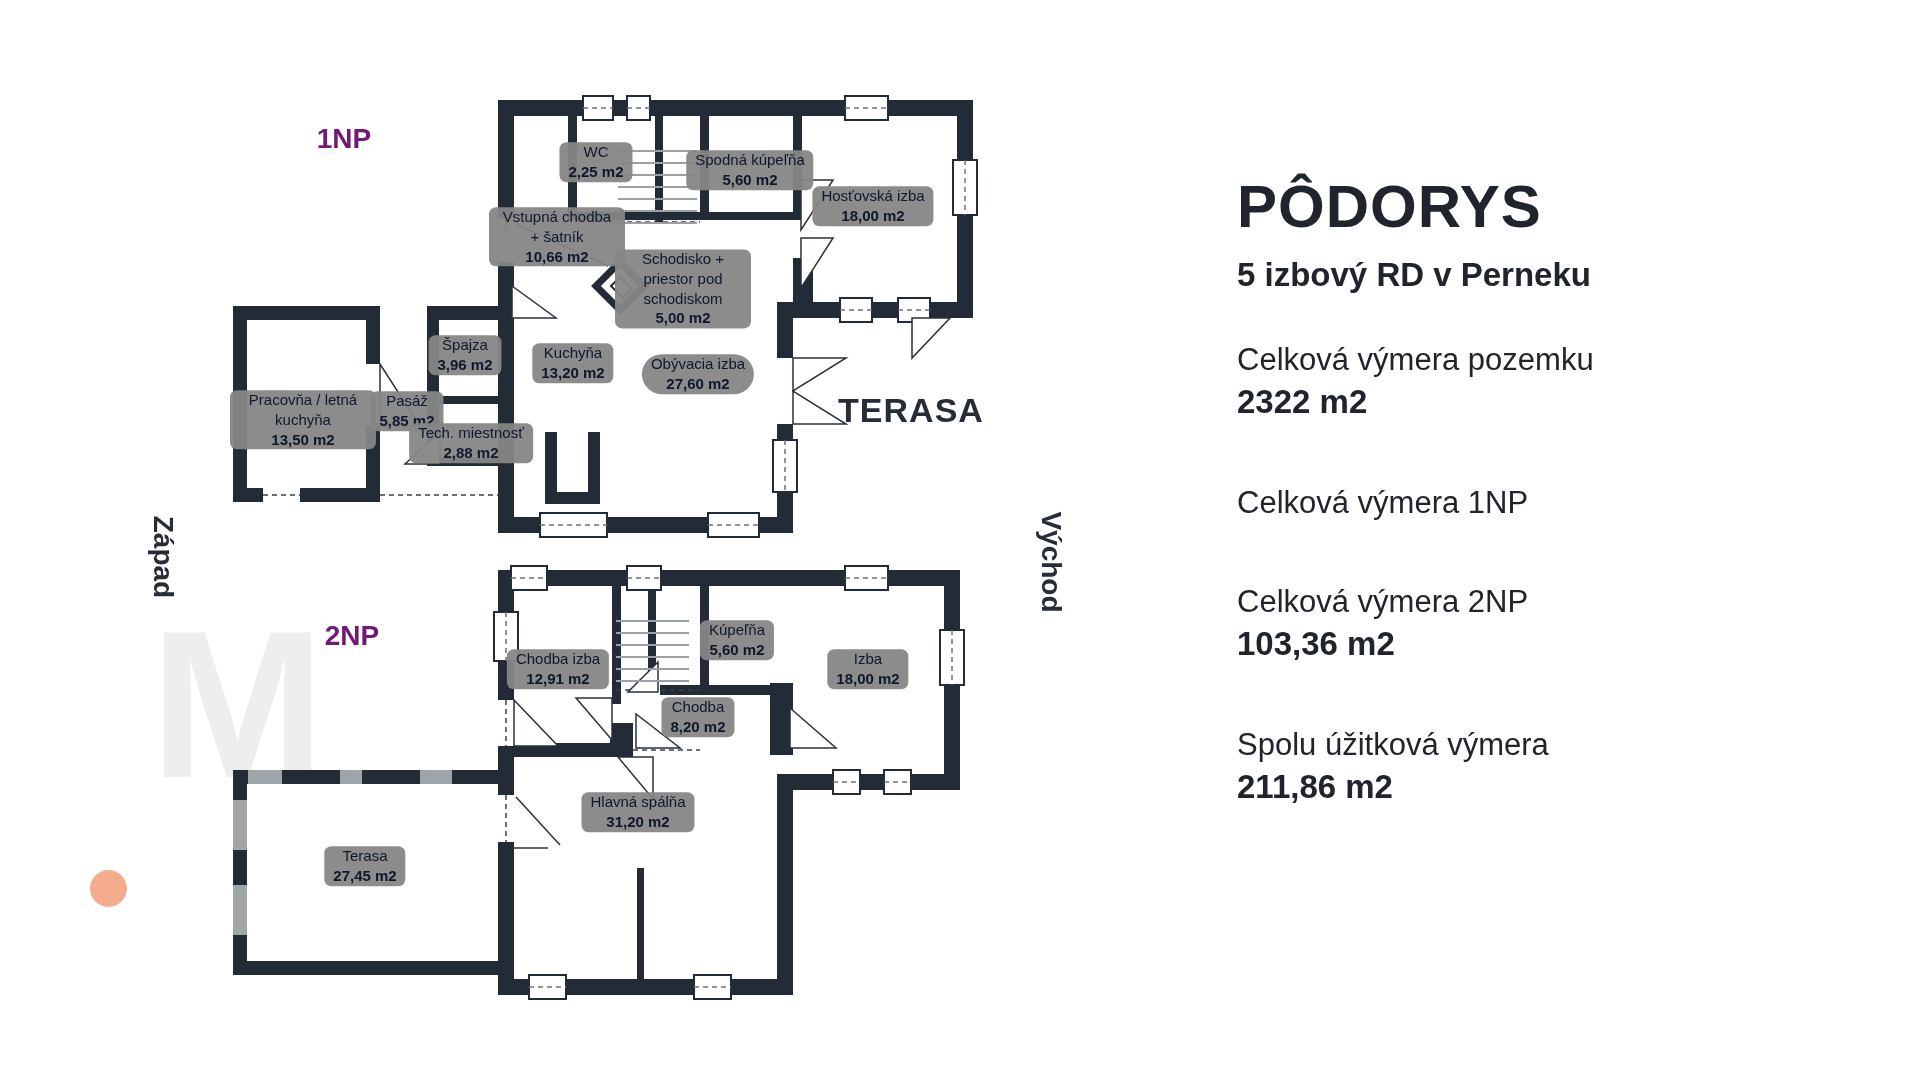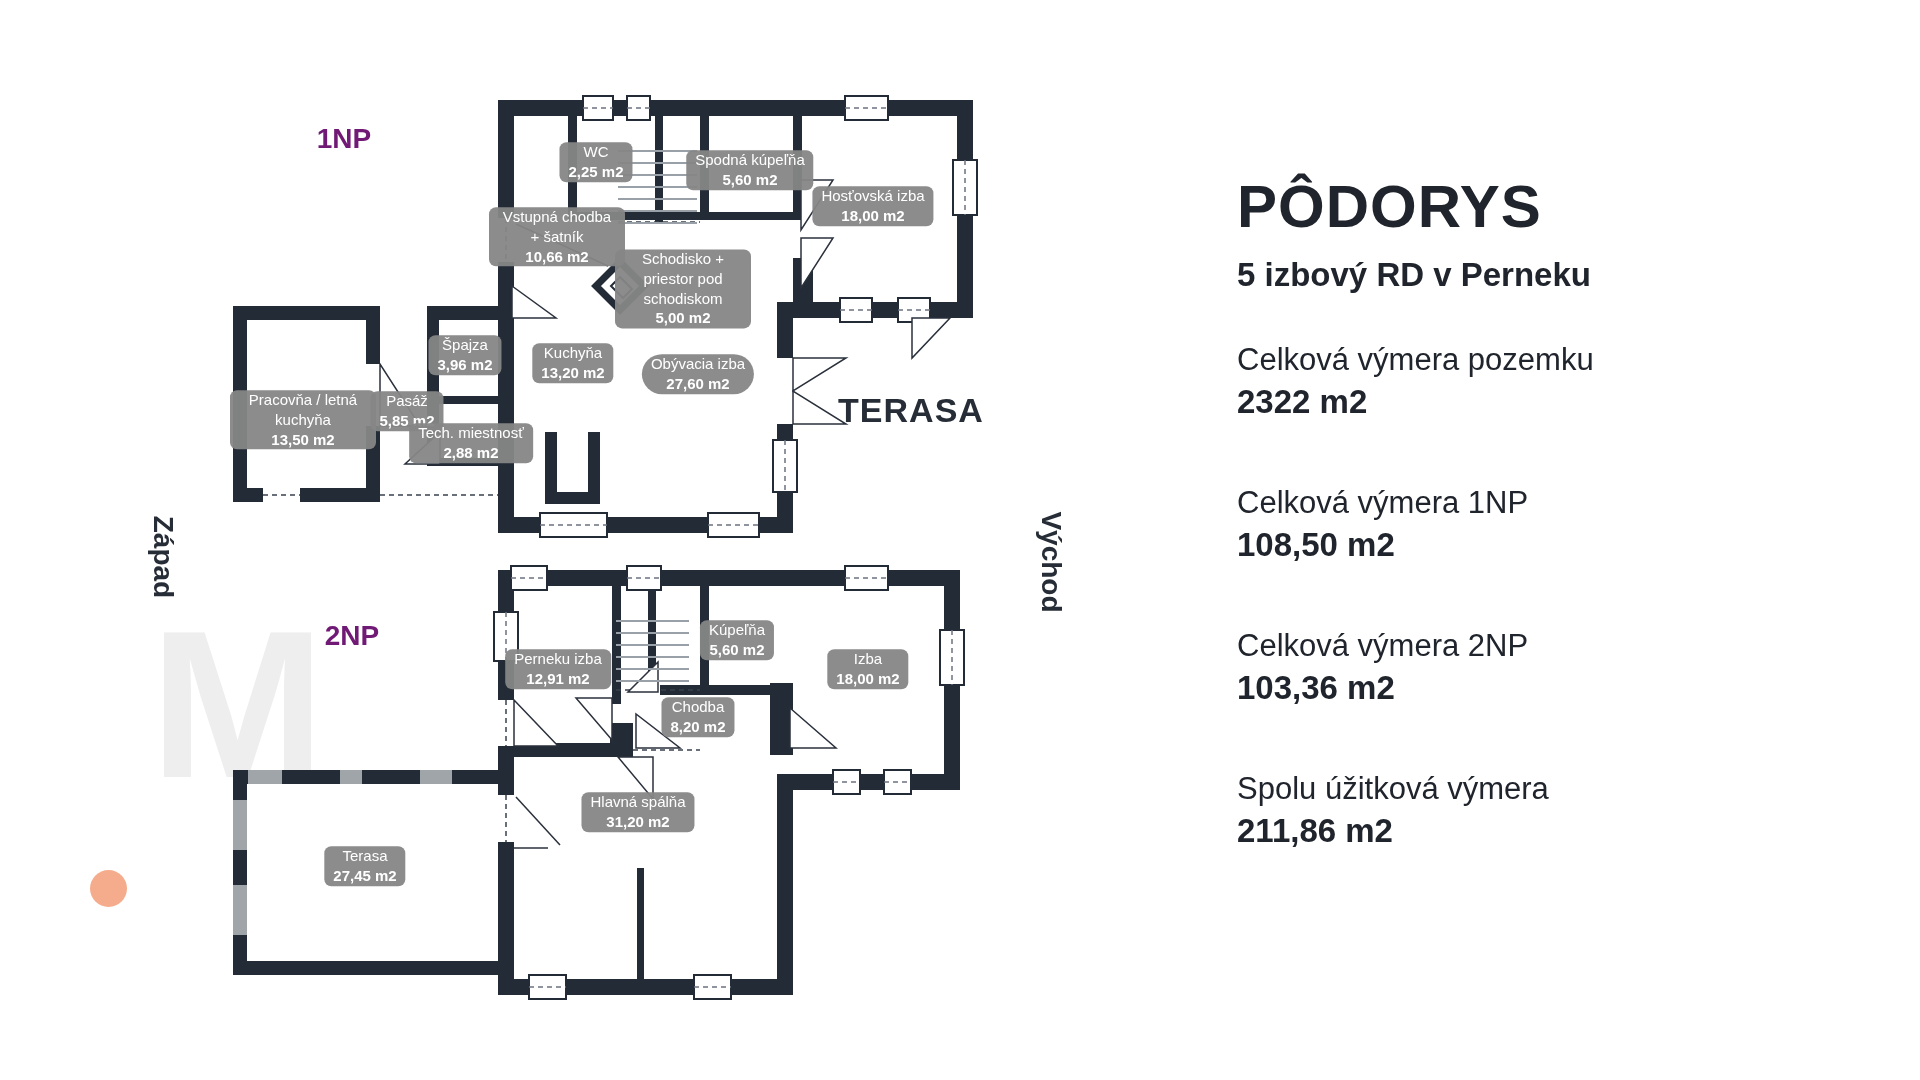--- a/index.html
+++ b/index.html
@@ -10,21 +10,21 @@
   .watermark{position:absolute;left:150px;top:600px;font-size:210px;font-weight:bold;
     color:#eeeeee;line-height:1;user-select:none;}
 
   svg.plan{position:absolute;left:0;top:0;}
 
   
   .stairs{position:absolute;background:repeating-linear-gradient(to bottom,#99a0a7 0 2px,transparent 2px 12px);}
 
   
   .badge{position:absolute;transform:translate(-50%,-50%);background:rgba(134,134,134,.95);
-    color:#ffffff;border-radius:7px;padding:0 9px;text-align:center;font-size:15px;line-height:1.32;
+    color:#0f172a;border-radius:7px;padding:0 9px;text-align:center;font-size:15px;line-height:1.32;
     white-space:nowrap;z-index:5;}
   .badge .area{font-weight:bold;}
   .badge.wrap{white-space:normal;}
   .badge.w118{width:118px;}
   .badge.w128{width:128px;}
 
   .floor-title{position:absolute;transform:translate(-50%,-50%);font-size:28px;font-weight:bold;
     color:#701a75;z-index:5;}
   .terrace-title{position:absolute;transform:translate(-50%,-50%);font-size:34px;font-weight:bold;
     letter-spacing:1px;color:#272d37;z-index:5;}
@@ -287,21 +287,21 @@
   <div class="badge wrap w128" style="left:303px;top:420px;">
     <div>Pracovňa / letná kuchyňa</div>
     <div class="area">13,50 m2</div>
   </div>
   <div class="badge" style="left:471px;top:443px;">
     <div>Tech. miestnosť</div>
     <div class="area">2,88 m2</div>
   </div>
 
   <div class="badge" style="left:558px;top:669px;">
-    <div>Perneku izba</div>
+    <div>Chodba izba</div>
     <div class="area">12,91 m2</div>
   </div>
   <div class="badge" style="left:737px;top:640px;">
     <div>Kúpeľňa</div>
     <div class="area">5,60 m2</div>
   </div>
   <div class="badge" style="left:868px;top:669px;">
     <div>Izba</div>
     <div class="area">18,00 m2</div>
   </div>
@@ -321,21 +321,20 @@
   <div class="info">
     <div class="ip-title">PÔDORYS</div>
     <div class="ip-sub">5 izbový RD v Perneku</div>
     <div class="ip-stats">
       <div class="stat">
         <div class="lbl">Celková výmera pozemku</div>
         <div class="val">2322 m2</div>
       </div>
       <div class="stat">
         <div class="lbl">Celková výmera 1NP</div>
-        <div class="val">108,50 m2</div>
       </div>
       <div class="stat">
         <div class="lbl">Celková výmera 2NP</div>
         <div class="val">103,36 m2</div>
       </div>
       <div class="stat">
         <div class="lbl">Spolu úžitková výmera</div>
         <div class="val">211,86 m2</div>
       </div>
     </div>

